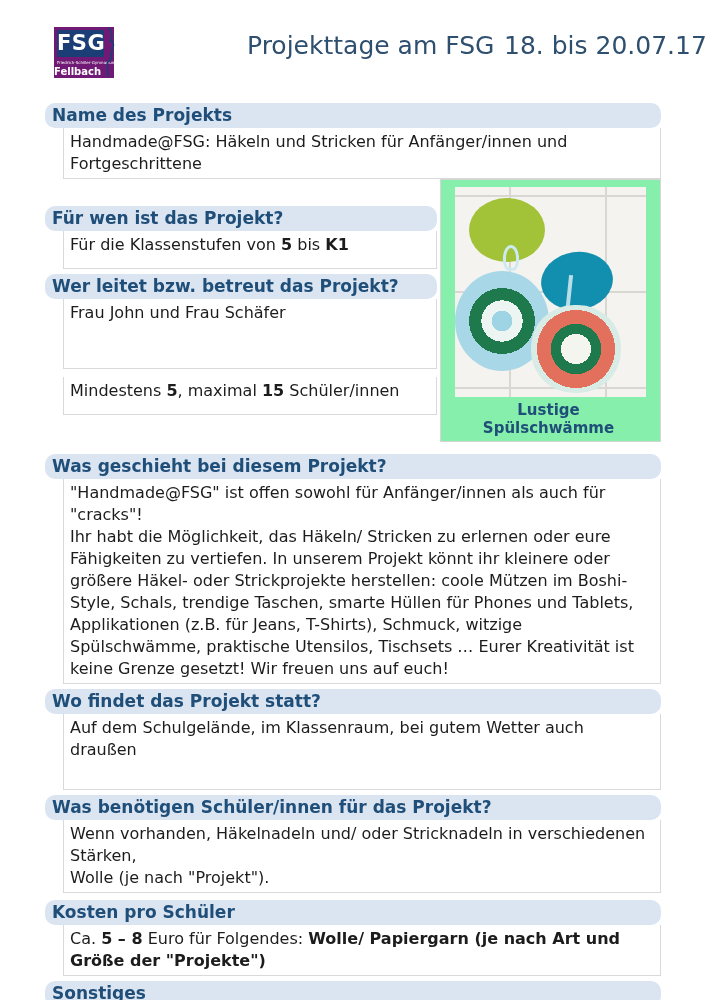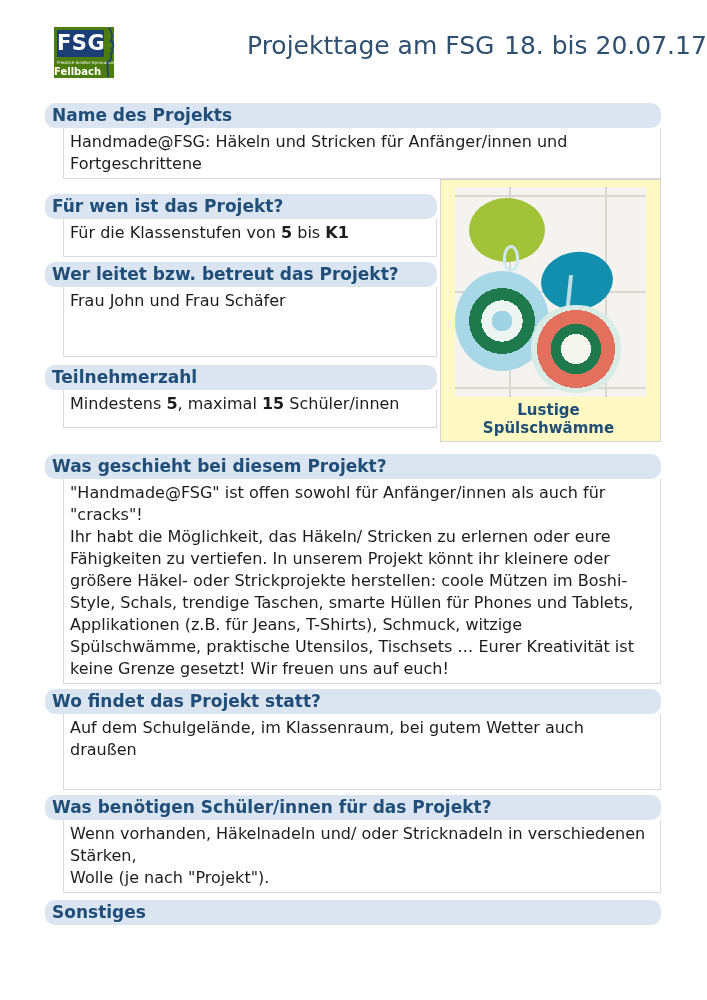--- a/index.html
+++ b/index.html
@@ -10,21 +10,21 @@
     background:#ffffff;
     font-family:"DejaVu Sans", sans-serif;
     color:#1c1c1c;
     overflow:hidden;
   }
 
   
   .logo {
     position:absolute; left:54px; top:27px;
     width:60px; height:51px;
-    background:#4d7c0f;
+    background:#701a75;
   }
   .logo-fsg-box {
     position:absolute; left:3px; top:3px;
     width:47px; height:27px;
     background:#1c3e76;
     color:#ffffff;
     font-size:21px; font-weight:bold;
     line-height:27px; text-align:center;
     letter-spacing:0.5px;
   }
@@ -81,21 +81,21 @@
   .h-part    { min-height:38px; }
   .h-loc     { min-height:76px; }
 
   .row { display:flex; justify-content:space-between; margin-bottom:12px;align-items:center; }
   .col-left { width:392px; }
 
   
   .photo-box {
     width:221px;
     border:1px solid #d5d5d5;
-    background:#fef9c3;
+    background:#86efac;
     padding:7px 18px 4px 14px;
   }
   .photo {
     position:relative;
     width:191px; height:210px;
     overflow:hidden;
     background-color:#f4f3ef;
     background-image:
       linear-gradient(to bottom, #d9d7d2 2px, transparent 2px),
       linear-gradient(to right, #d9d7d2 2px, transparent 2px);
@@ -189,21 +189,20 @@
           <div class="sec-header">Für wen ist das Projekt?</div>
           <div class="sec-body h-aud"><span>Für die Klassenstufen von </span><b>5</b><span> bis </span><b>K1</b></div>
         </div>
 
         <div class="section mb8">
           <div class="sec-header">Wer leitet bzw. betreut das Projekt?</div>
           <div class="sec-body h-leader">Frau John und Frau Schäfer</div>
         </div>
 
         <div class="section mb0">
-          <div class="sec-header">Teilnehmerzahl</div>
           <div class="sec-body h-part"><span>Mindestens </span><b>5</b><span>, maximal </span><b>15</b><span> Schüler/innen</span></div>
         </div>
 
       </div>
 
       <div class="photo-box">
         <div class="photo">
           <span class="lime-circle"></span>
           <span class="teal-circle"></span>
           <span class="hanger-loop"></span>
@@ -229,20 +228,24 @@
     </div>
 
     <div class="section mb7">
       <div class="sec-header">Was benötigen Schüler/innen für das Projekt?</div>
       <div class="sec-body">
         <div>Wenn vorhanden, Häkelnadeln und/ oder Stricknadeln in verschiedenen Stärken,</div>
         <div>Wolle (je nach "Projekt").</div>
       </div>
     </div>
 
+    <div class="section">
+      <div class="sec-header">Kosten pro Schüler</div>
+      <div class="sec-body"><span>Ca. </span><b>5 – 8</b><span> Euro für Folgendes: </span><b>Wolle/ Papiergarn (je nach Art und Größe der "Projekte")</b></div>
+    </div>
 
     <div class="section">
       <div class="sec-header">Sonstiges</div>
 
     </div>
 
   </div>
 </div>
 
 </body></html>

